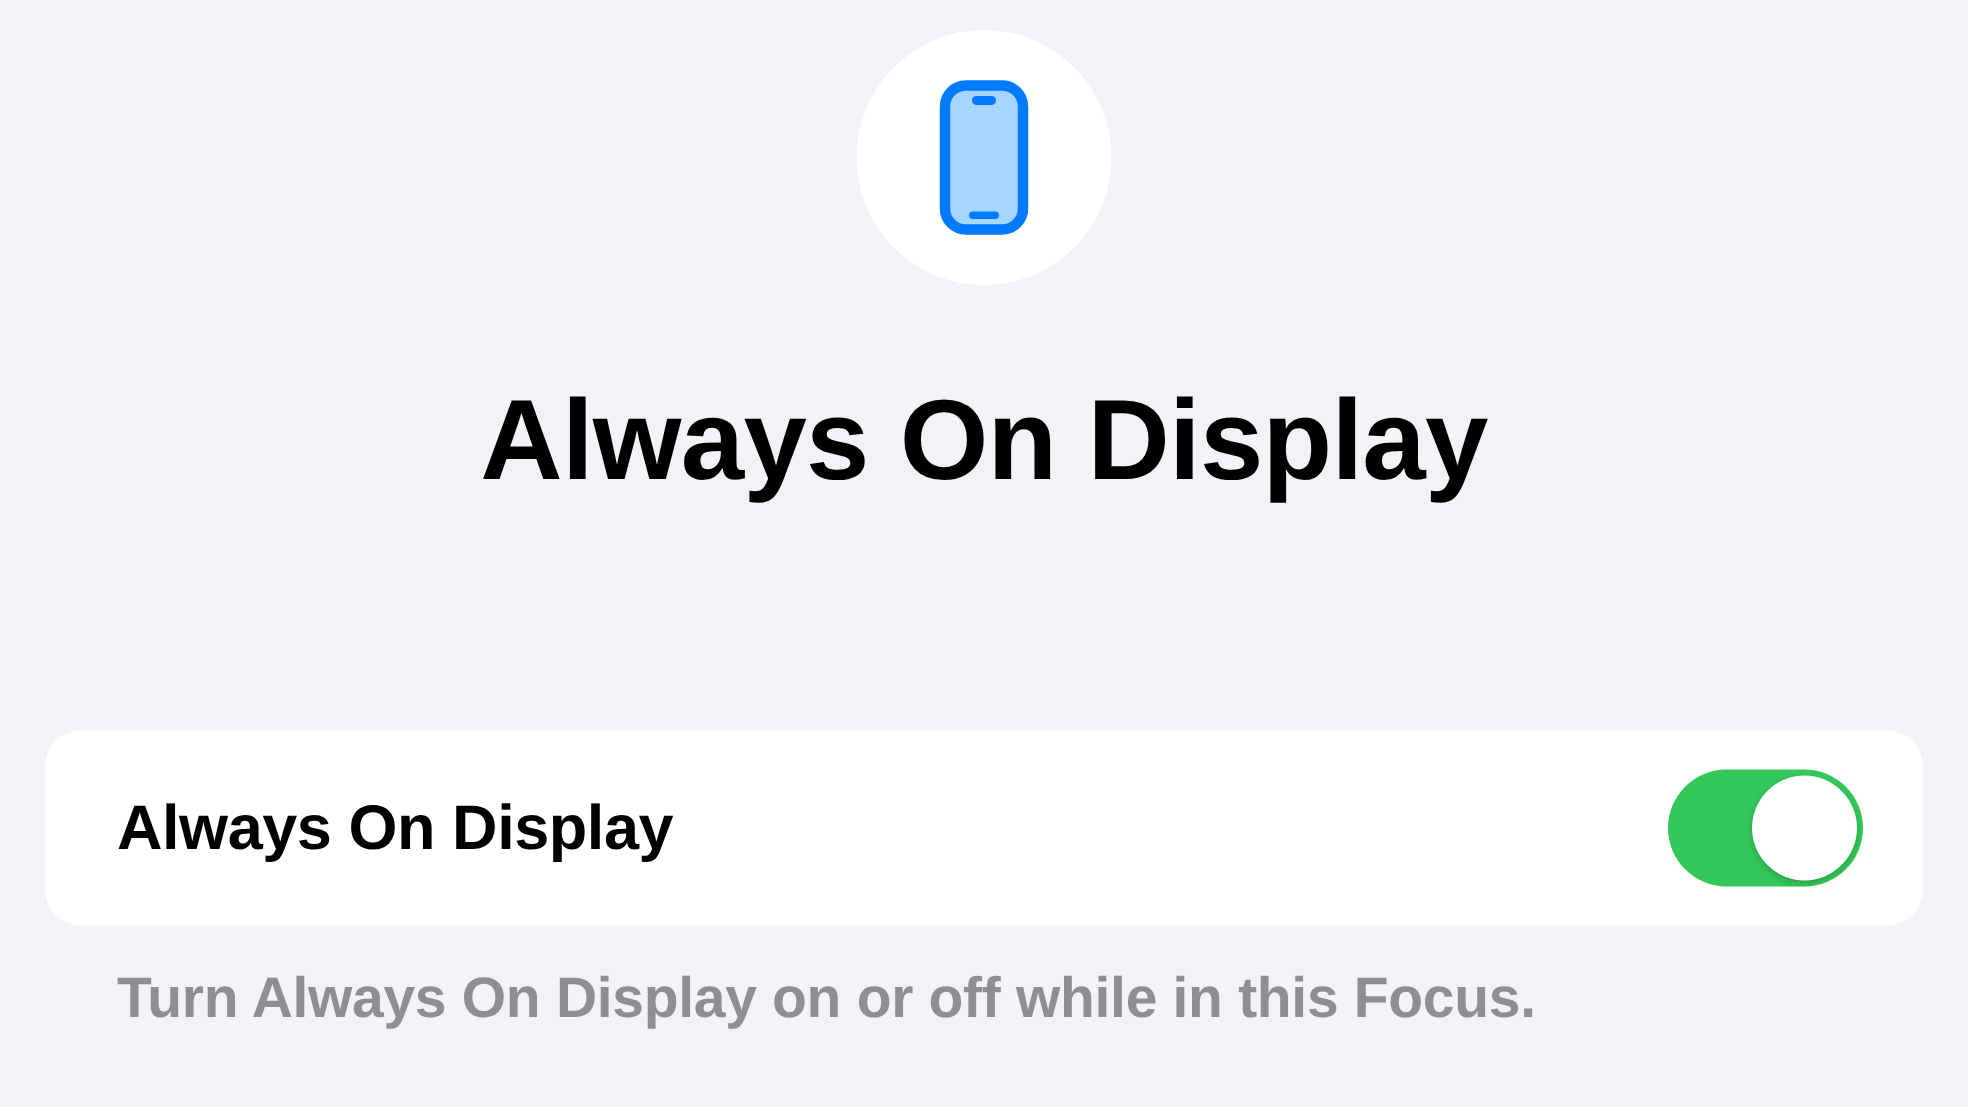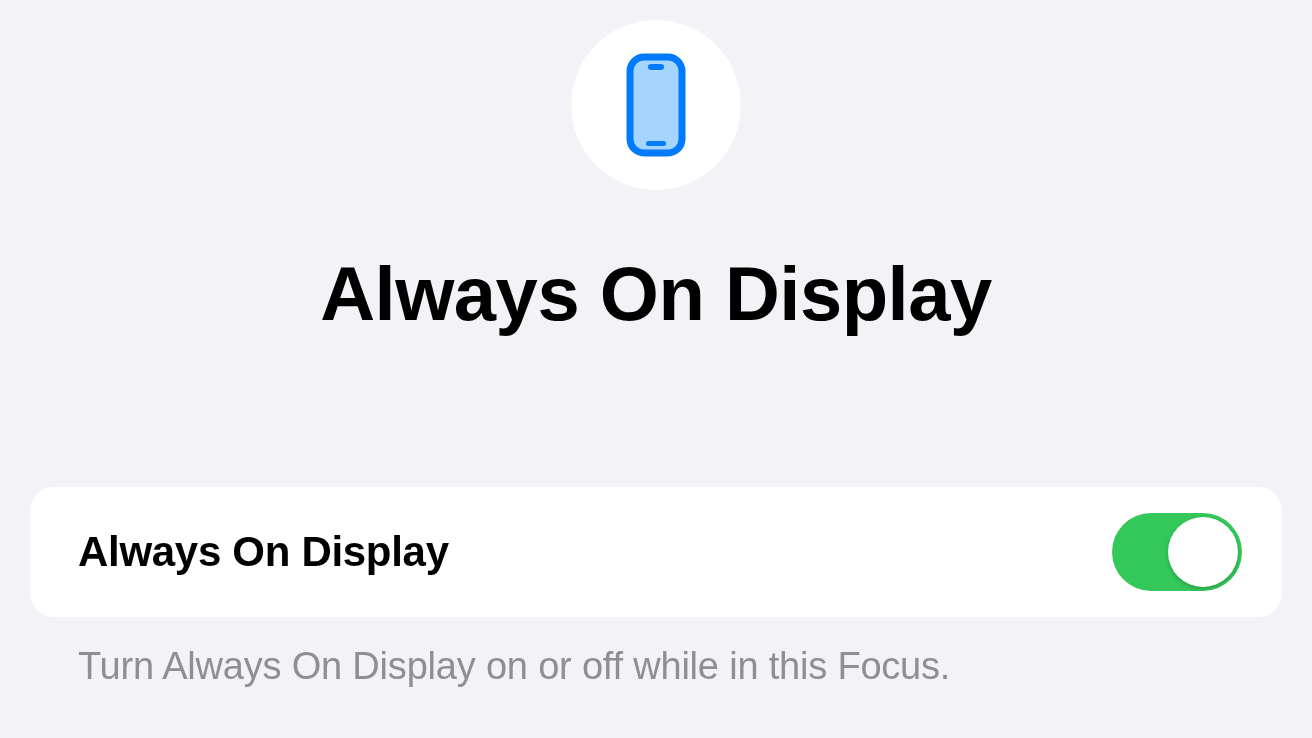--- a/index.html
+++ b/index.html
@@ -72,21 +72,21 @@
       height: 70px;
       background: #ffffff;
       border-radius: 50%;
       box-shadow: 0 2px 4px rgba(0,0,0,0.2);
     }
     .footer-text {
       width: 1252px;
       margin-top: 28px;
       padding-left: 48px;
       font-size: 38px;
-      font-weight: 400;
+      font-weight: 700;
       color: #8e8e93;
       letter-spacing: -0.2px;
       text-align: left;
     }
   </style>
 </head>
 <body>
 
 <div class="icon-circle">
   <span class="phone-icon">

